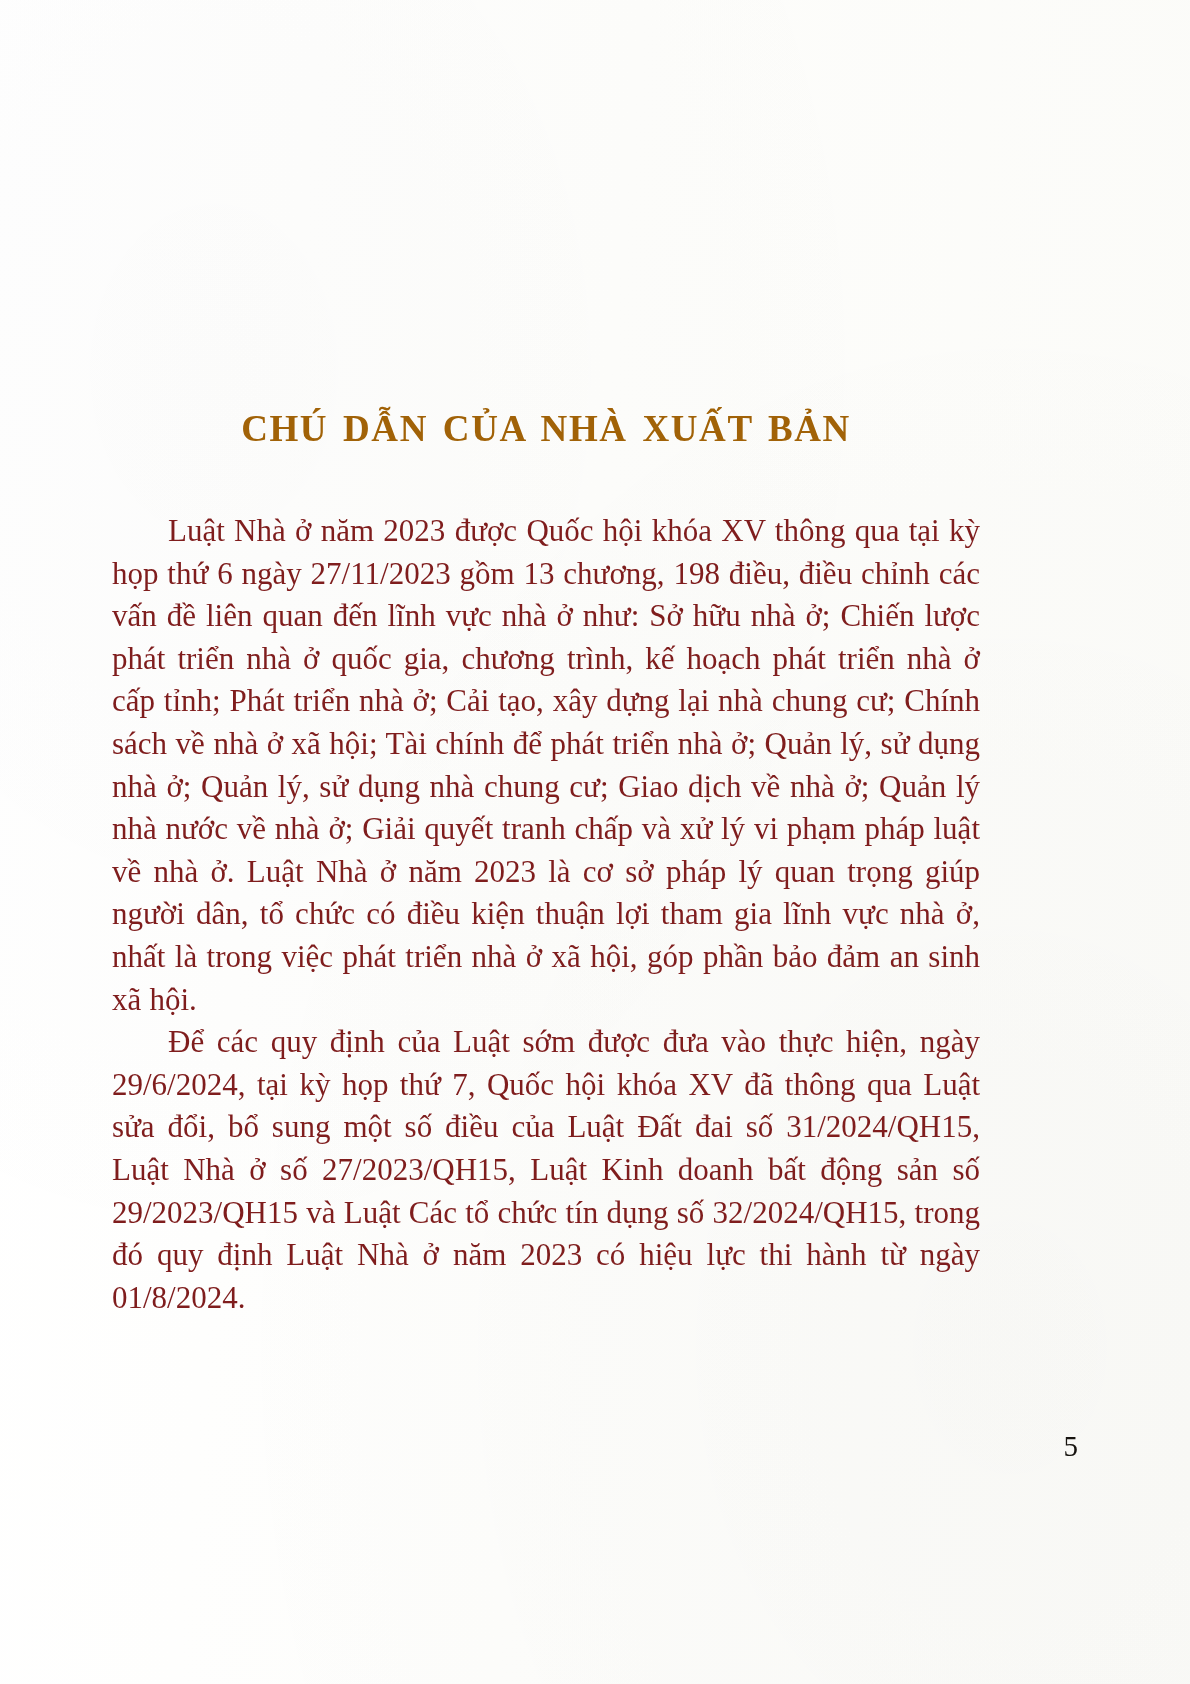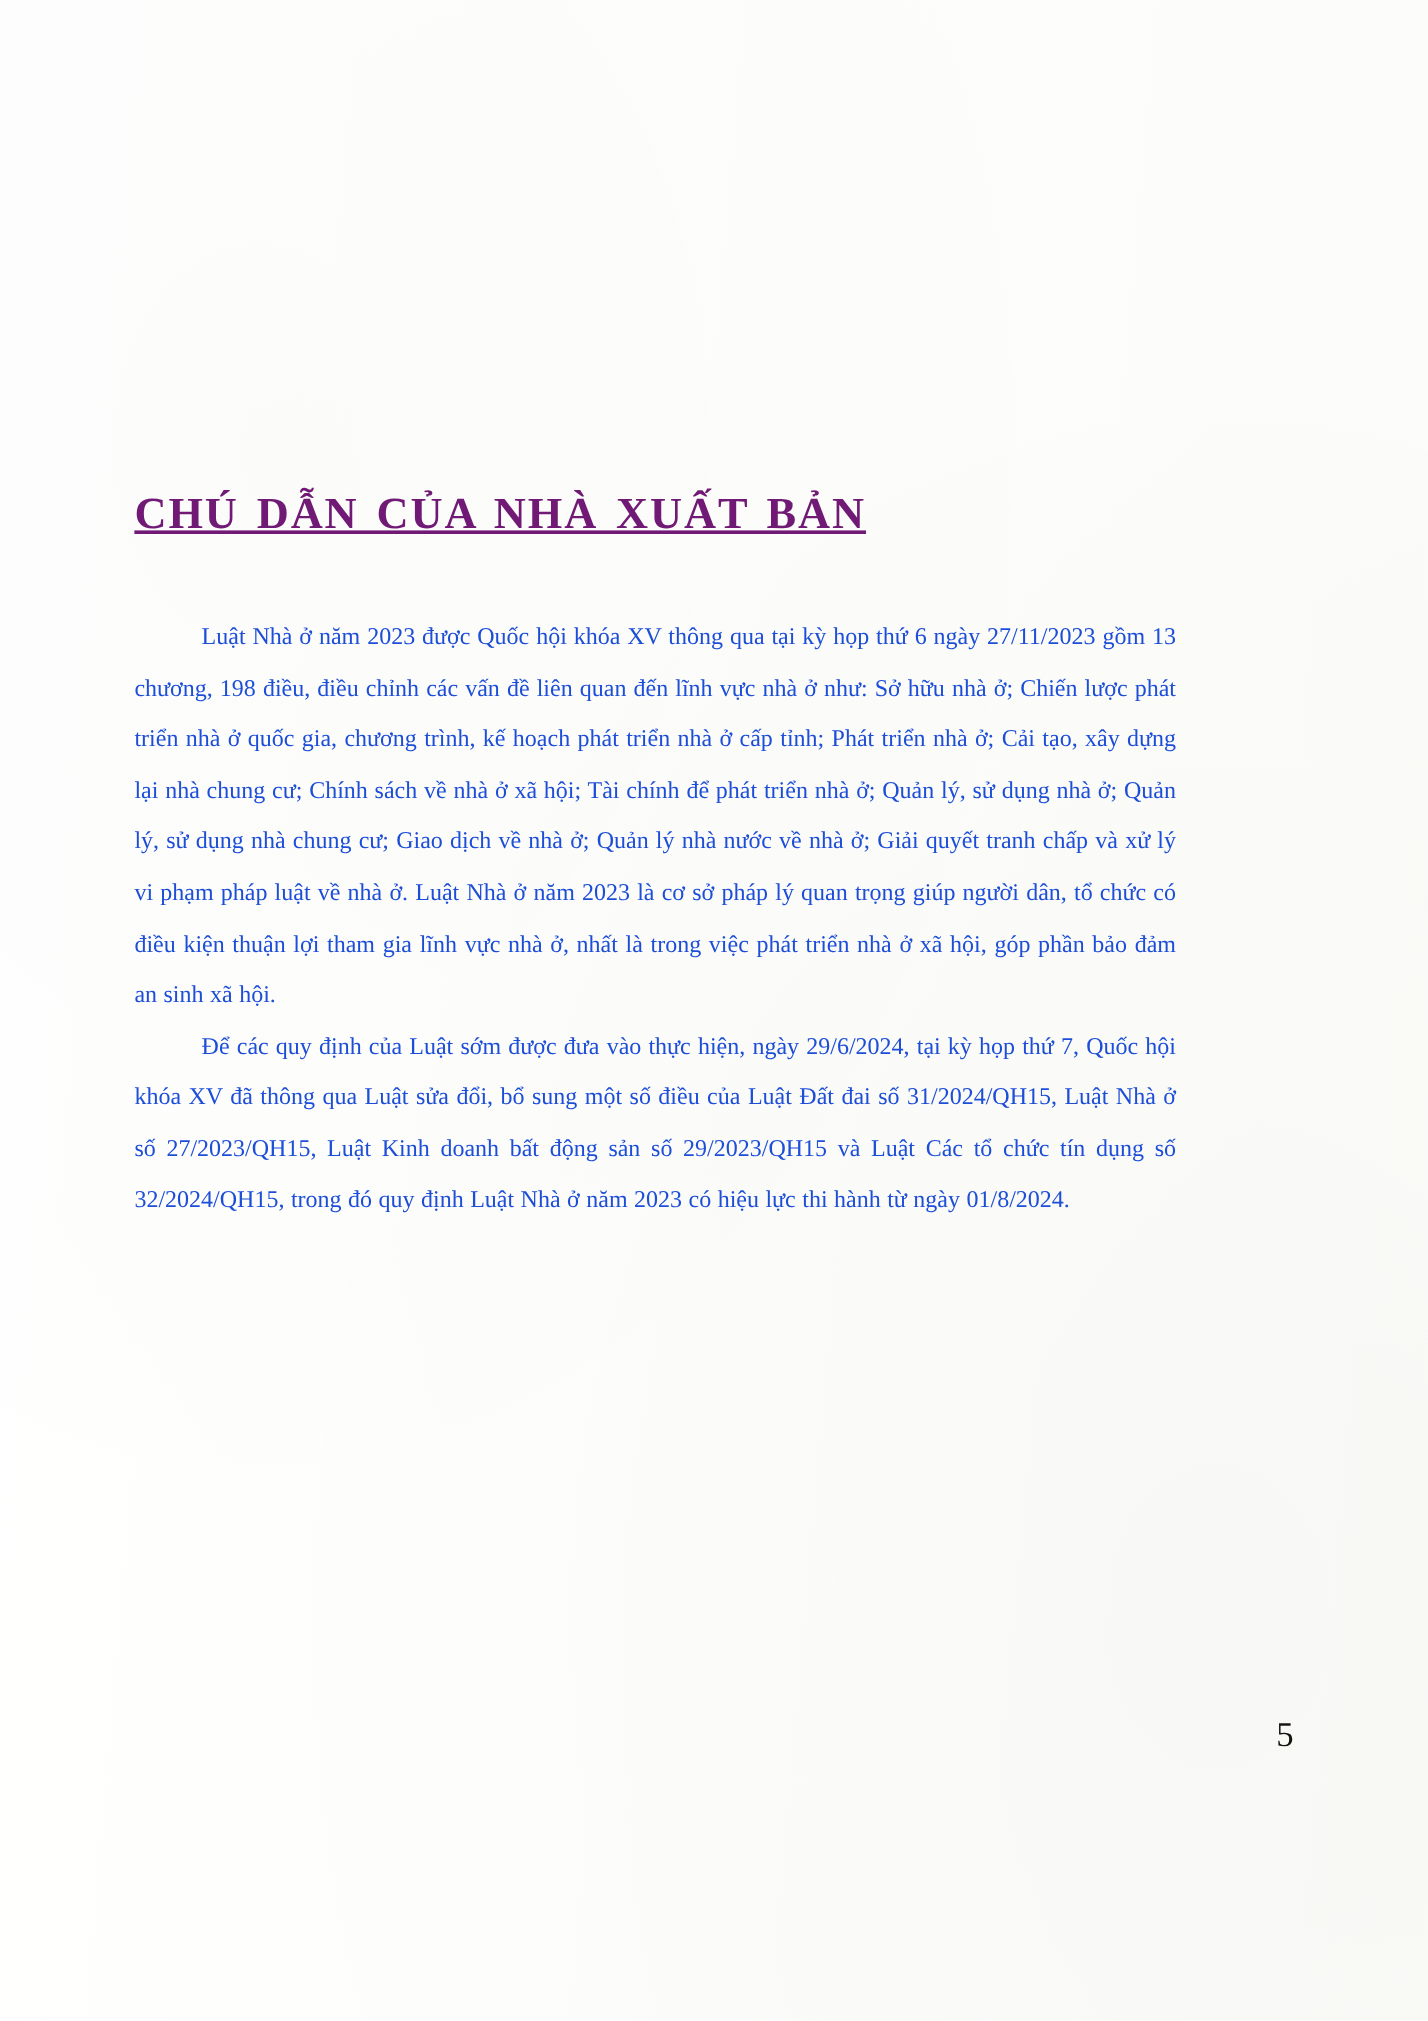--- a/index.html
+++ b/index.html
@@ -38,46 +38,45 @@
     top: 0;
     width: 868px;
     height: 100%;
   }
 
   .doc-title {
     position: absolute;
     top: 382px;
     left: 0;
     width: 868px;
-    text-align: left;
+    text-align: center;
     font-size: 37px;
     line-height: 1.2;
     letter-spacing: 1.6px;
     font-weight: 700;
     word-spacing: 4px;
-    color: #701a75;
-    text-decoration: underline;
+    color: #a16207;
   }
 
   .body-copy {
     position: absolute;
     top: 510px;
     left: 0;
     width: 868px;
   }
 
   .para {
     margin: 0;
     text-align: justify;
     text-justify: inter-word;
-    font-size: 20px;
+    font-size: 31px;
     line-height: 42.6px;
     text-indent: 56px;
     word-spacing: 0.4px;
-    color: #1d4ed8;
+    color: #7f1d1d;
   }
 
   .page-number {
     position: absolute;
     right: 112px;
     top: 1432px;
     font-size: 29px;
     line-height: 1;
     color: #16130f;
     text-align: right;

